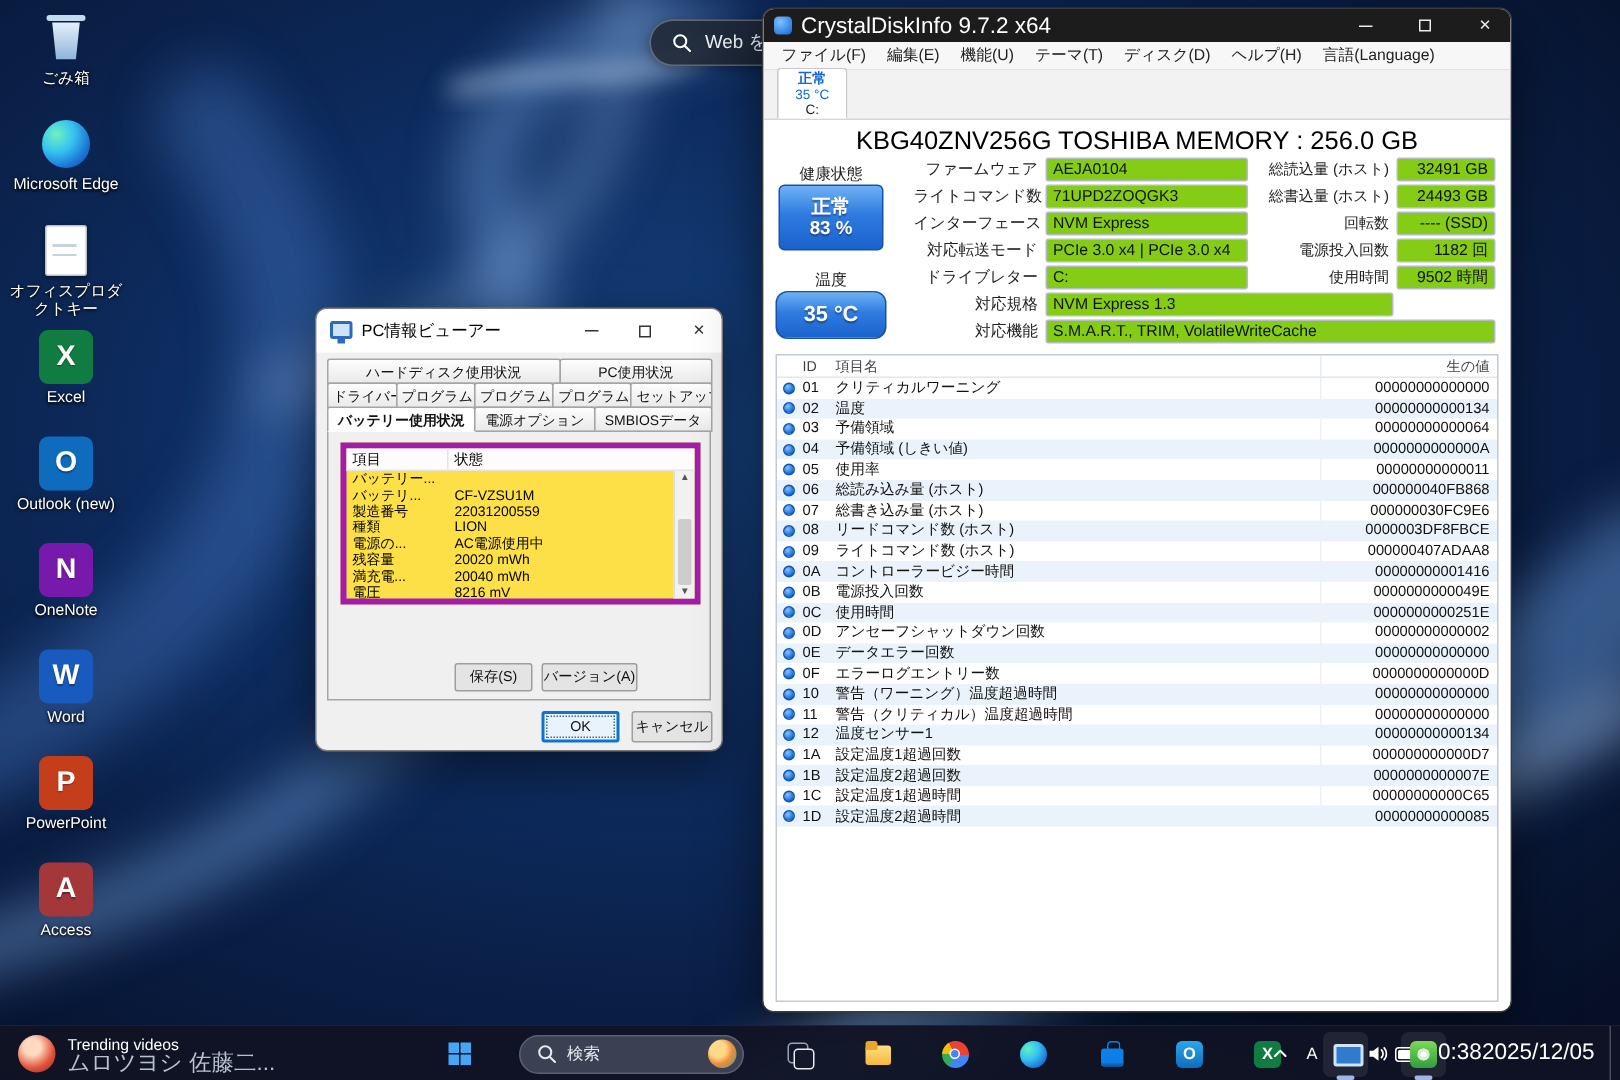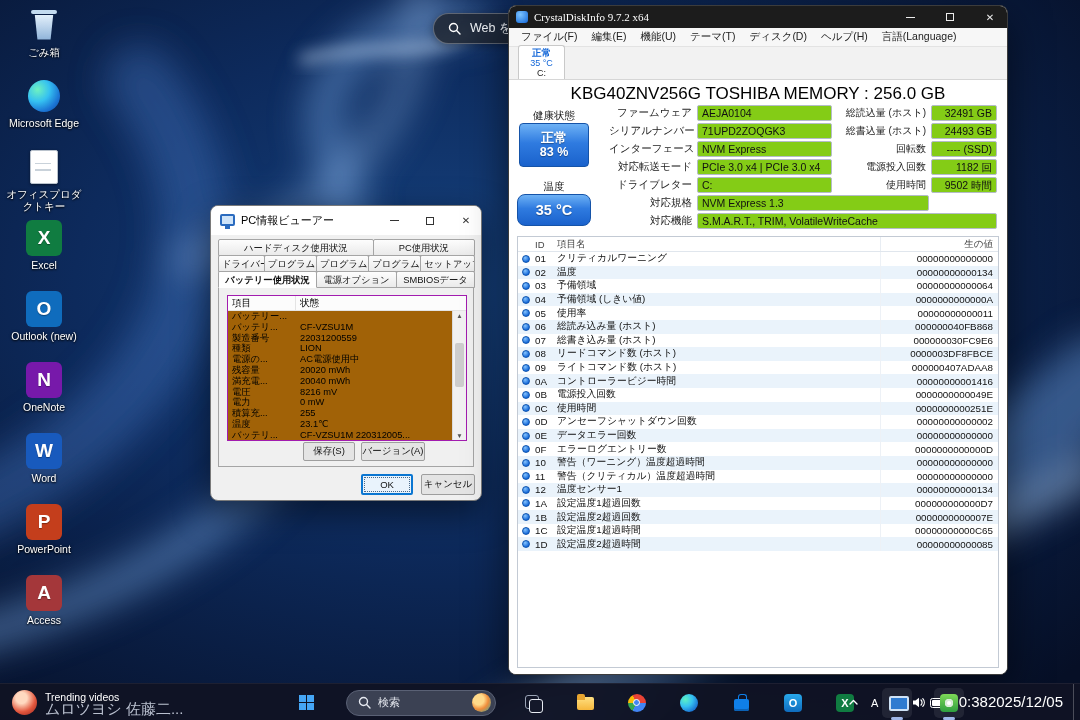--- a/index.html
+++ b/index.html
@@ -28,21 +28,21 @@
   
   .desk-search{position:absolute;left:433px;top:13px;width:150px;height:31px;border-radius:16px;z-index:3;
       background:rgba(32,38,50,.86);border:1px solid rgba(255,255,255,.28);display:flex;align-items:center;gap:9px;
       padding:0 14px;color:#f0f3f7;font-size:12.5px;box-shadow:0 2px 8px rgba(0,0,0,.35);white-space:nowrap;}
 
   
   .cdi{position:absolute;left:508px;top:5px;width:500px;height:670px;z-index:12;background:#fff;
       border:1px solid #3c3c3c;border-radius:8px;overflow:hidden;box-shadow:0 14px 40px rgba(0,0,0,.55);color:#111;}
   .cdi-tb{height:22px;background:#1c1c1c;color:#fff;display:flex;align-items:center;padding-left:7px;gap:6px;}
   .cdi-appicon{width:12px;height:12px;border-radius:3px;background:radial-gradient(circle at 35% 30%,#7cc4ff,#1266d8);}
-  .cdi-title{font-size:11px;flex:1;white-space:nowrap;overflow:hidden;font-family:Liberation Serif, serif;}
+  .cdi-title{font-size:15px;flex:1;white-space:nowrap;overflow:hidden;}
   .wbtn{width:34px;height:22px;display:flex;align-items:center;justify-content:center;color:#ececec;font-size:10px;}
   .wbtn .ln{width:9px;height:1px;background:#ececec;}
   .wbtn .sq{width:8px;height:8px;border:1px solid #ececec;}
   .cdi-menu{height:19px;background:#f7f7f7;border-bottom:1px solid #e3e3e3;display:flex;align-items:center;
       padding-left:5px;font-size:10.5px;color:#222;}
   .mitem{padding:0 7px;height:100%;display:flex;align-items:center;white-space:nowrap;}
   .cdi-tabstrip{height:33px;background:#f2f2f2;border-bottom:1px solid #d6d6d6;display:flex;align-items:flex-end;padding-left:9px;}
   .disk-tab{width:47px;background:#fff;border:1px solid #c9c9c9;border-bottom:none;border-radius:3px 3px 0 0;
       text-align:center;padding:2px 0 1px;}
   .dt-status{color:#1266d8;font-weight:bold;font-size:9.5px;line-height:10px;}
@@ -97,21 +97,21 @@
   .pcv-btn .ln{width:9px;height:1px;background:#333;}
   .pcv-btn .sq{width:8px;height:8px;border:1px solid #333;}
   .pcv-tabs{padding:4px 7px 0;}
   .trow{display:flex;}
   .trow + .trow{margin-top:-1px;}
   .ptab{flex:1 1 auto;height:17px;line-height:16px;text-align:center;font-size:9.3px;color:#111;
       background:linear-gradient(#fdfdfd,#eaeaea);border:1px solid #a5a5a5;margin-right:-1px;
       border-radius:2px 2px 0 0;white-space:nowrap;padding:0 3px;overflow:hidden;}
   .ptab[data-selected="true"]{background:#fff;position:relative;z-index:2;border-bottom-color:#fff;font-weight:bold;}
   .ppage{margin:0 7px;margin-top:-1px;height:180px;background:#f0f0f0;border:1px solid #a5a5a5;position:relative;}
-  .plist{position:absolute;left:8px;top:7px;width:240px;height:146px;background:#a16207;border:1px solid #a21caf;}
+  .plist{position:absolute;left:8px;top:7px;width:240px;height:108px;background:#fde047;border:4px solid #a21caf;}
   .plh{display:flex;height:15px;border-bottom:1px solid #e4e4e4;background:#fcfcfc;font-size:9.5px;}
   .plh span{display:flex;align-items:center;padding-left:4px;}
   .plh-item{width:68px;border-right:1px solid #e4e4e4;}
   .plh-status{flex:1;}
   .plbody{position:absolute;left:0;top:15px;right:14px;bottom:0;overflow:hidden;}
   .plrow{display:flex;height:10.8px;line-height:10.8px;font-size:9.3px;}
   .pl-item{width:68px;padding-left:4px;white-space:nowrap;overflow:hidden;}
   .pl-val{flex:1;padding-left:4px;white-space:nowrap;overflow:hidden;}
   .pscroll{position:absolute;top:15px;right:0;bottom:0;width:14px;background:#f1f1f1;border-left:1px solid #dcdcdc;
       display:flex;flex-direction:column;align-items:center;justify-content:space-between;font-size:6.5px;color:#555;padding:1px 0;}
@@ -454,21 +454,21 @@
       </div>
 
       <div class="flds-left">
 
           <div class="frow">
             <span class="flabel">ファームウェア</span>
             <span class="fbox">AEJA0104</span>
           </div>
 
           <div class="frow">
-            <span class="flabel">シリアルナンバー</span>
+            <span class="flabel">ライトコマンド数</span>
             <span class="fbox">71UPD2ZOQGK3</span>
           </div>
 
           <div class="frow">
             <span class="flabel">インターフェース</span>
             <span class="fbox">NVM Express</span>
           </div>
 
           <div class="frow">
             <span class="flabel">対応転送モード</span>

